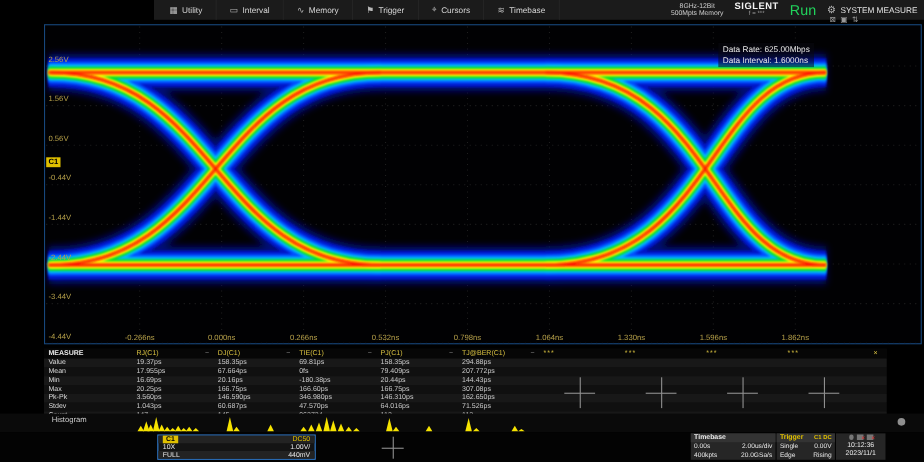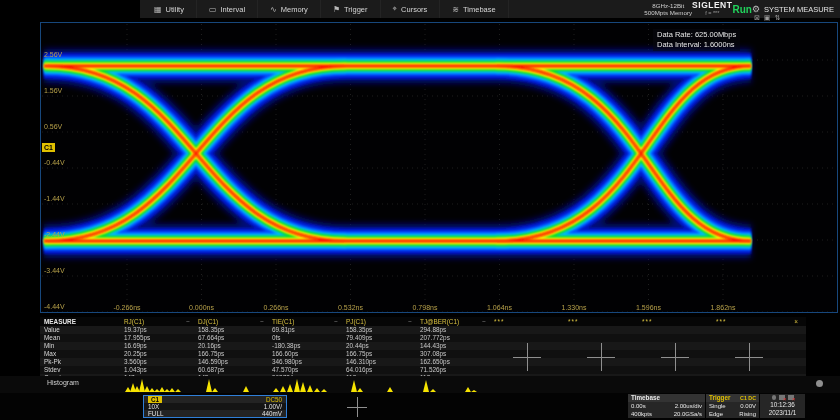--- a/index.html
+++ b/index.html
@@ -5,37 +5,37 @@
   html,body{margin:0;padding:0;background:#000;}
   body{width:840px;height:420px;overflow:hidden;font-family:"Liberation Sans","DejaVu Sans",sans-serif;position:relative;color:#ccc;}
   .screen{position:absolute;inset:0;}
 
   
   .topbar{position:absolute;left:0;top:0;width:840px;height:18px;background:#000;display:flex;align-items:center;}
   .menubg{position:absolute;left:140px;top:0;height:18px;right:0;background:#1b1b1b;}
   .menu-items{position:absolute;left:142px;top:0;height:18px;display:flex;align-items:center;}
   .menu-item{display:flex;align-items:center;gap:4px;padding:0 12px;height:18px;font-size:7.5px;color:#d6d6d6;cursor:pointer;border-right:1px solid #242424;}
   .menu-item .mi{font-size:8px;color:#b9b9b9;}
-  .topbar-right{position:absolute;right:6px;top:0;height:18px;display:flex;align-items:center;}
+  .topbar-right{position:absolute;right:6px;top:0;height:18px;display:flex;align-items:center;gap:10px;}
   .acq-info{font-size:6.2px;color:#cfcfcf;text-align:center;line-height:7.5px;}
   .brand{text-align:center;line-height:8px;}
   .brand .bname{font-size:8.5px;font-weight:bold;color:#f2f2f2;letter-spacing:.5px;}
   .brand .bsub{font-size:5.5px;color:#9a9a9a;}
-  .run{font-size:10px;font-weight:bold;}
+  .run{font-size:13px;font-weight:normal;}
   .sys{display:flex;align-items:center;gap:4px;font-size:7.5px;color:#e2e2e2;}
   .sys .gear{font-size:9px;color:#bbb;}
 
   .win-icons{position:absolute;left:754px;top:14px;z-index:6;font-size:7px;color:#9a9a9a;letter-spacing:4px;}
 
   
   .plot{position:absolute;left:40px;top:22px;width:798px;height:291px;background:#010103;border:1px solid #17477c;box-sizing:border-box;}
   .plot svg{position:absolute;left:0;top:0;}
   .ylab{position:absolute;left:3px;font-size:7px;color:#b7a14a;z-index:4;}
   .xlab{position:absolute;top:281px;width:48px;text-align:center;font-size:7px;color:#b7a14a;z-index:4;}
-  .info-box{position:absolute;left:612px;top:6px;font-size:7.5px;line-height:10px;color:#e6e6e6;z-index:4;background:rgba(10,10,16,.55);padding:1px 4px;}
+  .info-box{position:absolute;left:612px;top:16px;font-size:7.5px;line-height:10px;color:#e6e6e6;z-index:4;background:rgba(10,10,16,.55);padding:1px 4px;}
   .c1-badge{position:absolute;left:1px;top:120px;background:#e0c000;color:#000;font-size:7px;font-weight:bold;padding:0 2px;line-height:9px;z-index:5;}
 
   
   .measure{position:absolute;left:40px;top:317px;width:766px;background:#101010;}
   .mrow{display:flex;height:8px;line-height:8px;font-size:6.4px;}
   .mrow.head{height:9px;line-height:9px;background:#060606;}
   .mrow.odd{background:#181818;}
   .mrow.even{background:#101010;}
   .mcell{flex:0 0 74px;padding-left:4px;box-sizing:border-box;color:#c9c9c9;white-space:nowrap;overflow:hidden;display:flex;justify-content:space-between;}
   .mcell.lab{flex:0 0 80px;color:#d9d9d9;}

